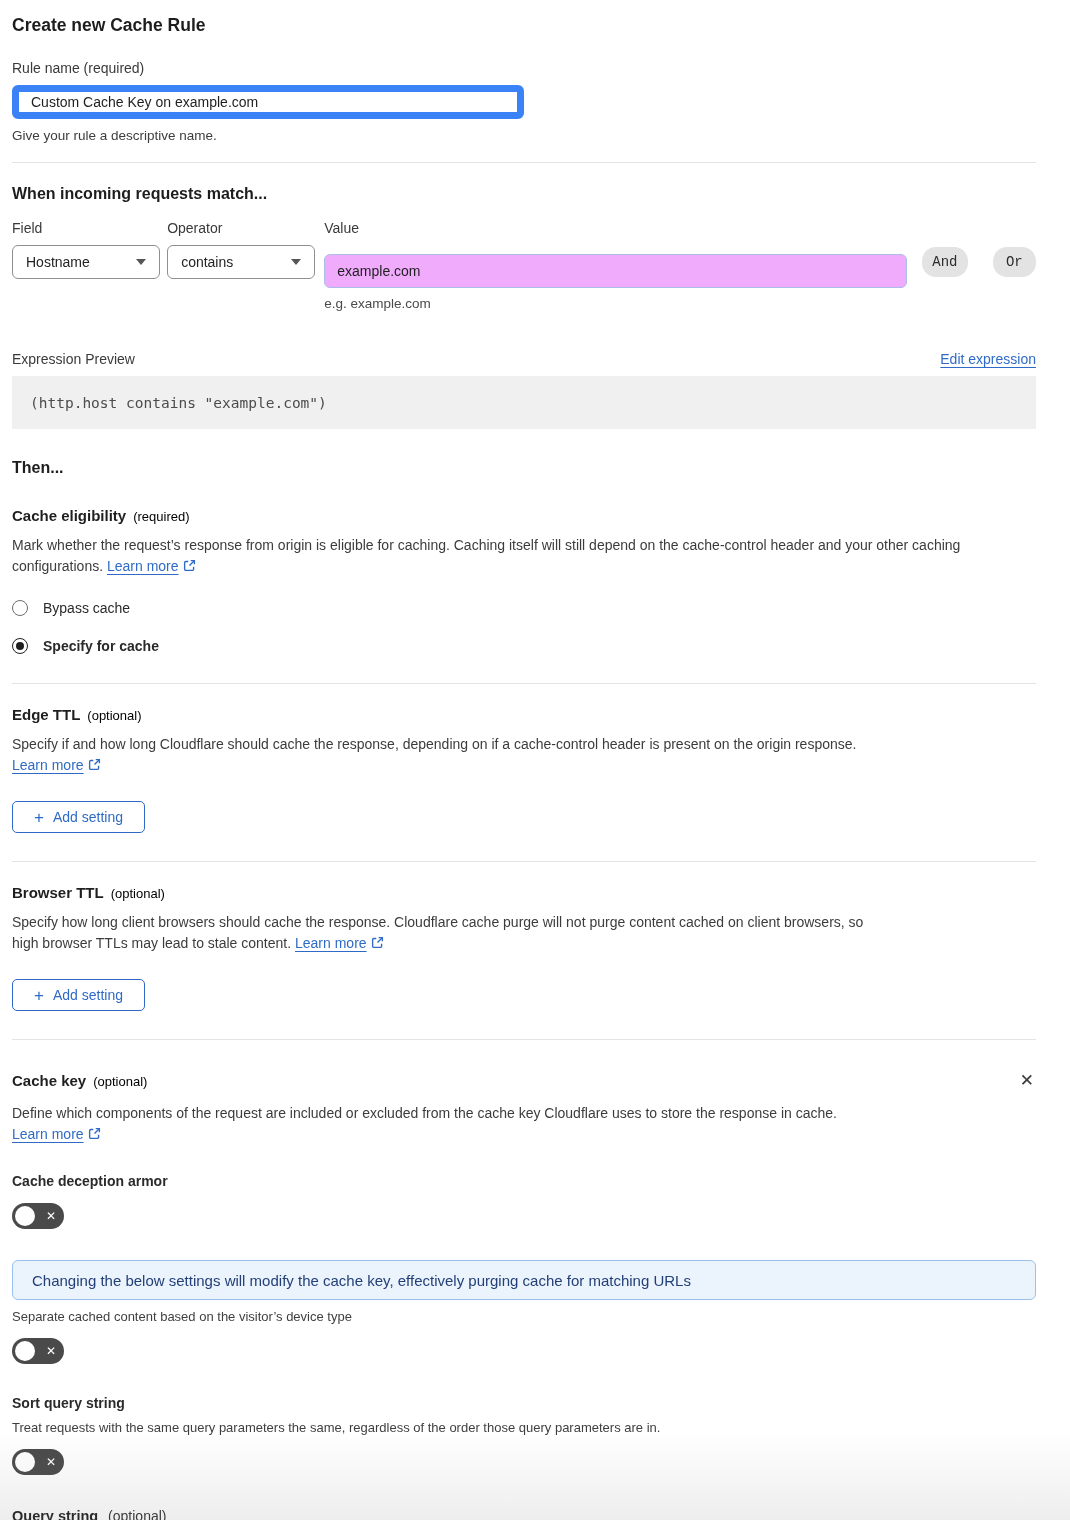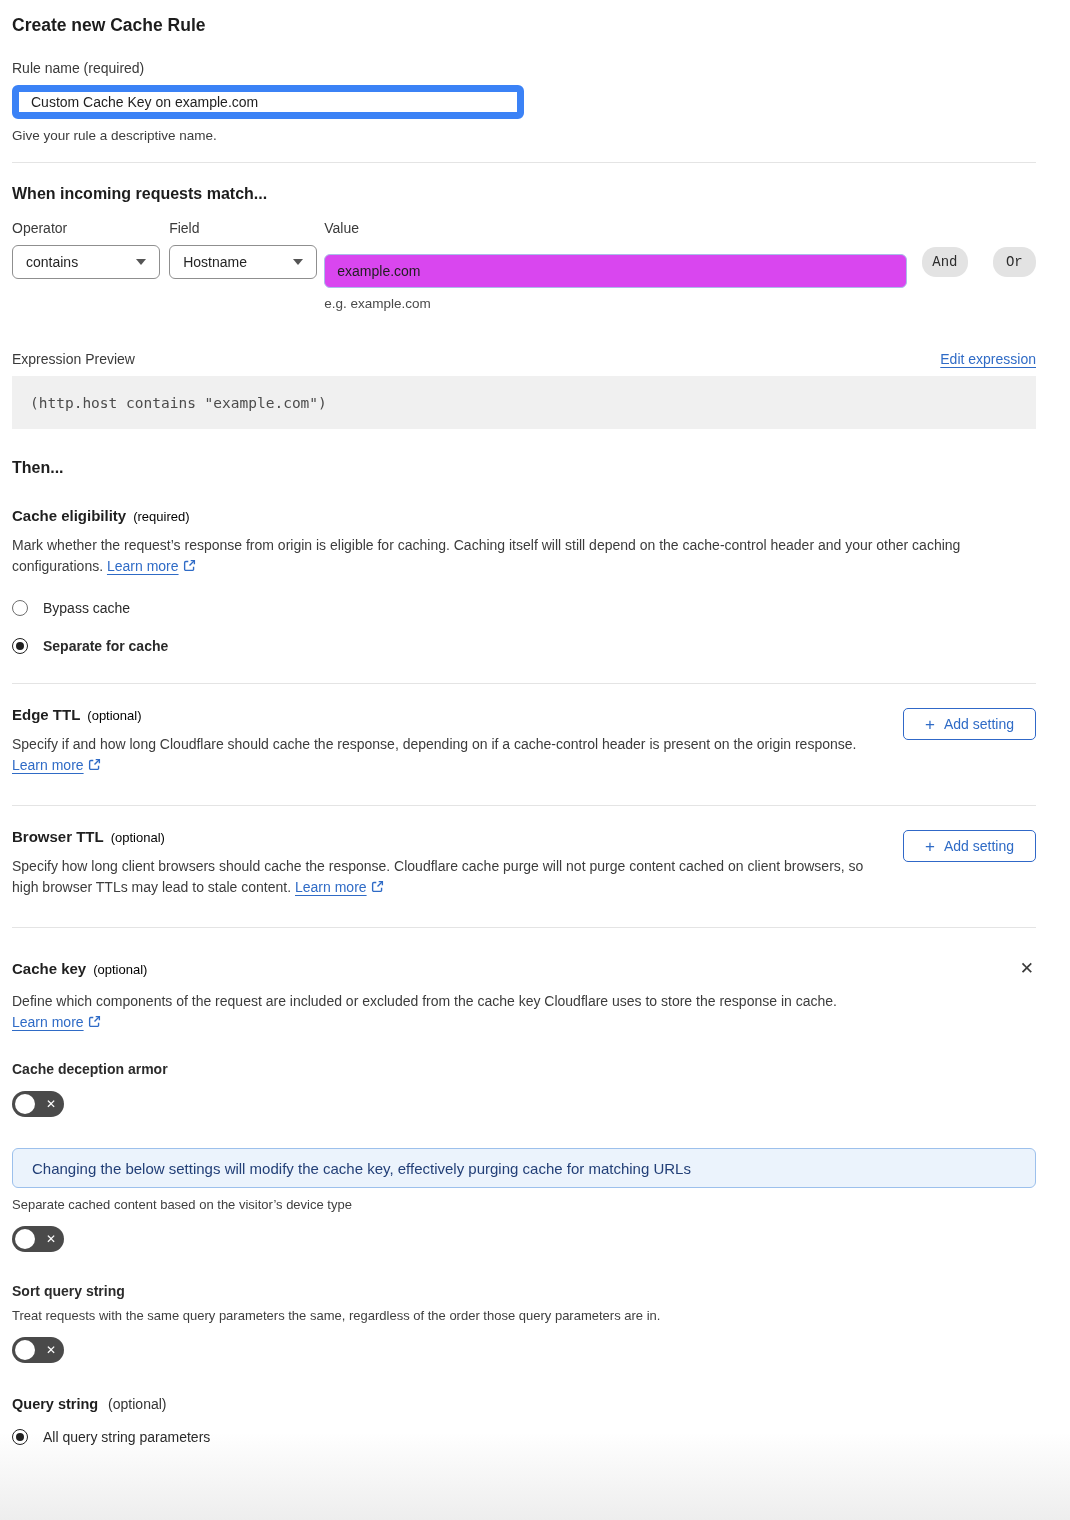--- a/index.html
+++ b/index.html
@@ -30,21 +30,21 @@
   .ctl-col .field-label { margin-bottom:9px; }
   .select-box {
     height:34px; border:1px solid #8f8f8f; border-radius:6px; background:#fff;
     display:flex; align-items:center; justify-content:space-between; padding:0 13px;
     font-size:14px; color:#242424; cursor:pointer;
   }
   .caret { width:0; height:0; border-left:5px solid transparent; border-right:5px solid transparent; border-top:6px solid #555; }
   .col-field { width:151px; margin-right:7px; }
   .col-op { width:151px; margin-right:9px; }
   .col-value { width:583px; margin-right:15px; }
-  #value-input { width:583px; background:#d946ef; border:1px solid #a9bde8; }
+  #value-input { width:583px; background:#f0abfc; border:1px solid #a9bde8; }
   .value-hint { font-size:13.5px; color:#4a4a4a; margin-top:8px; }
   .andor-btn {
     height:30px; border:none; border-radius:14px; background:#e3e3e3; color:#2c2c2c;
     font-size:14px; font-family:Liberation Mono, monospace; cursor:pointer; margin-top:27px;
   }
   #and-button { width:46px; margin-right:17px; }
   #or-button { width:44px;margin-left:8px; }
 
   .expr-row { display:flex; justify-content:space-between; align-items:flex-end; margin-top:40px; }
   a.link { color:#2f6bc6; text-decoration:underline; text-underline-offset:2.5px; cursor:pointer; }
@@ -67,21 +67,21 @@
     flex:0 0 auto; position:relative;
   }
   .radio.selected { border-color:#1f1f1f; }
   .radio.selected::after {
     content:""; position:absolute; width:8px; height:8px; border-radius:50%;
     background:#1f1f1f; left:50%; top:50%; transform:translate(-50%,-50%);
   }
   .radio-label { font-size:14px; color:#2a2a2a; margin-left:15px; }
   .radio-label.bold { font-weight:700; }
 
-  .split-section { display:flex; justify-content:space-between; align-items:flex-start; }
+  .split-section { display:flex; justify-content:flex-start; align-items:flex-start;flex-direction:column; }
   .split-left { max-width:860px; }
   .add-btn {
     margin-top:24px; width:133px; height:32px; border:1px solid #3068c8; border-radius:5px;
     background:#fff; color:#2f6bc6; font-size:14px; font-family:inherit; cursor:pointer;
     display:flex; align-items:center; justify-content:center;
   }
   .add-btn .plus { font-size:17px; font-weight:400; margin-right:9px; line-height:1; }
 
   .cachekey-header { display:flex; justify-content:space-between; align-items:baseline; margin-top:30px; }
   .close-x { font-size:17px; color:#3a3a3a; cursor:pointer; line-height:1; padding:2px; }
@@ -120,31 +120,31 @@
 
   <label class="field-label">Rule name (required)</label>
   <input id="rule-name-input" class="text-input" type="text" value="Custom Cache Key on example.com" style="">
   <div class="help-text">Give your rule a descriptive name.</div>
 
   <hr class="divider">
 
   <div class="section-heading">When incoming requests match...</div>
 
   <div class="controls-row">
+    <div class="ctl-col col-field">
+      <span class="field-label">Field</span>
+      <div class="select-box">
+        <span>Hostname</span>
+        <span class="caret"></span>
+      </div>
+    </div>
     <div class="ctl-col col-op">
       <span class="field-label">Operator</span>
       <div class="select-box">
         <span>contains</span>
-        <span class="caret"></span>
-      </div>
-    </div>
-    <div class="ctl-col col-field">
-      <span class="field-label">Field</span>
-      <div class="select-box">
-        <span>Hostname</span>
         <span class="caret"></span>
       </div>
     </div>
     <div class="ctl-col col-value">
       <span class="field-label">Value</span>
       <input id="value-input" class="text-input" type="text" style="margin-top: 9px;" value="example.com">
       <div class="value-hint">e.g. example.com</div>
     </div>
     <button id="and-button" class="andor-btn">And</button>
     <button id="or-button" class="andor-btn">Or</button>
@@ -171,21 +171,21 @@
           <path d="M13.8 2.2L8 8" fill="none" stroke="currentColor" stroke-width="1.7"></path>
         </svg></span>
   </div>
 
   <div class="radio-row">
     <span class="radio"></span>
     <span class="radio-label">Bypass cache</span>
   </div>
   <div class="radio-row">
     <span class="radio selected"></span>
-    <span class="radio-label bold">Separate for cache</span>
+    <span class="radio-label bold">Specify for cache</span>
   </div>
 
   <hr class="divider" style="margin-top:29px;">
 
   
   <div class="split-section">
     <div class="split-left">
       <div class="section-title-row" style="margin-top:22px;">
         <span class="section-title">Edge TTL</span>
         <span class="optional-badge">(optional)</span>

